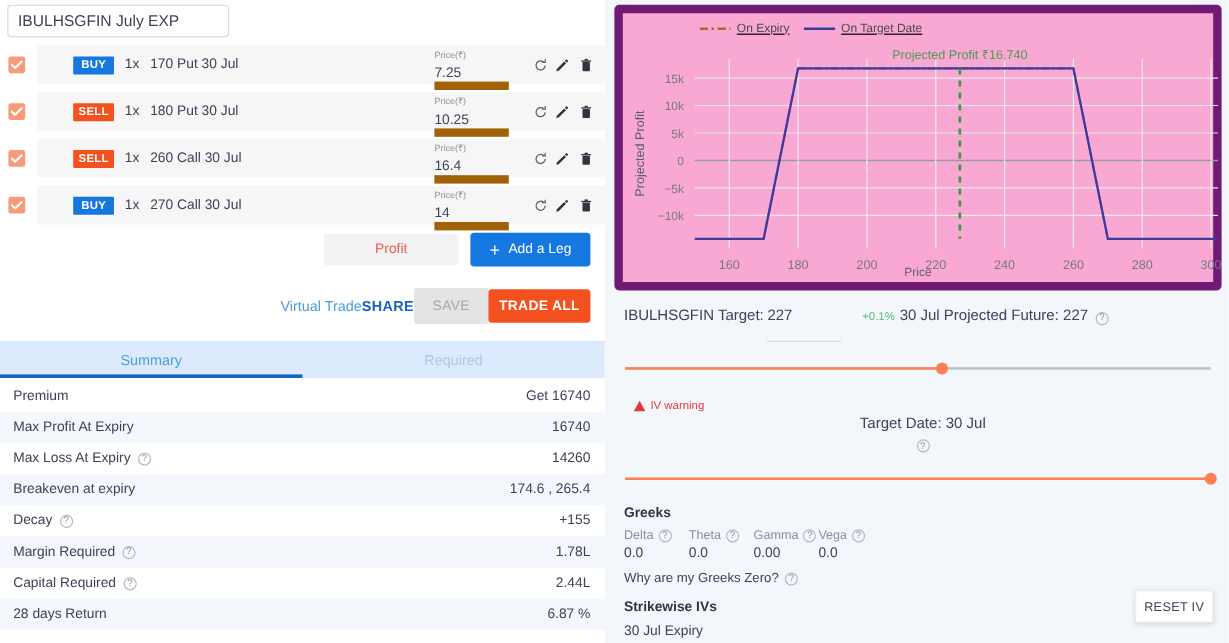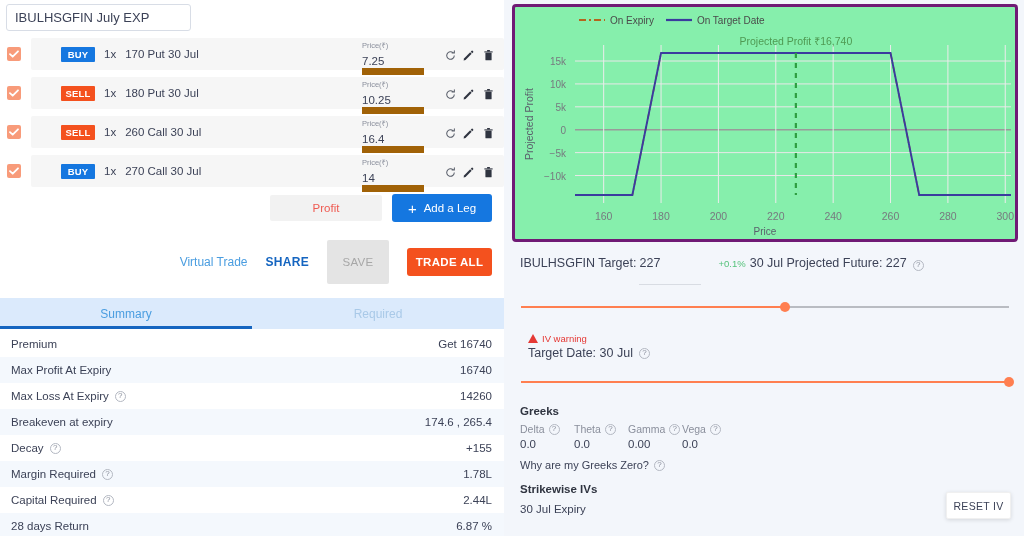--- a/index.html
+++ b/index.html
@@ -77,26 +77,26 @@
   .addleg-btn {
     width: 100px; height: 28px; background: #1577e0; border: none;
     color: #fff; font-size: 11.5px; border-radius: 3px; cursor: pointer;
     display: flex; align-items: center; justify-content: center; gap: 7px;
     font-family: "Liberation Sans", sans-serif;
   }
   .addleg-plus { font-size: 15px; line-height: 1; font-weight: 400; }
 
   .cta-row {
     display: flex; justify-content: flex-end; align-items: center;
-    gap: 18px; padding-right: 12px; margin-top: 18px;
+    gap: 0; padding-right: 12px; margin-top: 18px;
   }
   .vtrade { color: #4a9de0; font-size: 12px; cursor: pointer; }
   .share { color: #1565c0; font-size: 12px; font-weight: bold; letter-spacing: .3px; cursor: pointer; }
   .save-btn {
-    width: 62px; height: 44px; background: #e4e4e4; border: none;
+    width: 62px; height: 30px; background: #e4e4e4; border: none;
     color: #a7a7a7; font-size: 11.5px; letter-spacing: .3px; border-radius: 2px;
     cursor: pointer; font-family: "Liberation Sans", sans-serif;
   }
   .tradeall-btn {
     width: 85px; height: 28px; background: #f4511e; border: none;
     color: #fff; font-size: 11.5px; font-weight: bold; letter-spacing: .3px;
     border-radius: 3px; cursor: pointer; font-family: "Liberation Sans", sans-serif;
   }
 
   .tabs {
@@ -126,22 +126,22 @@
     width: 11px; height: 11px; border: 1px solid #b3b8c2; border-radius: 50%;
     font-size: 8px; color: #8a8f9c; line-height: 1; cursor: pointer;
   }
 
   
   .right {
     width: 520px; height: 536px; background: #f3f6fb;
     padding: 4px 6px 0 8px; position: relative;
   }
   .chart-card {
-    background: #86efac; border-radius: 4px; border: 3px solid #701a75;
-    height: 238px; position: relative; padding: 4px 8px 0 4px;
+    background: #f9a8d4; border-radius: 4px; border: 7px solid #701a75;
+    height: 238px; position: relative; padding: 4px 8px 0 4px; text-decoration: underline;
   }
   .legend {
     display: flex; align-items: center; gap: 12px;
     padding-left: 60px; height: 18px; font-size: 10px; color: #4a4a4a;
   }
   .lg { display: flex; align-items: center; gap: 5px; }
   .chart-svg { display: block; }
   .axis-title-x {
     position: absolute; left: 0; right: 0; bottom: 2px;
     text-align: center; font-size: 10px; color: #5a5f6b;
@@ -166,21 +166,21 @@
     position: absolute; top: 1px; width: 10px; height: 10px; border-radius: 50%;
     background: #ff7f50; margin-left: -5px;
   }
 
   .ivwarn {
     display: flex; align-items: center; gap: 4px;
     margin: 20px 0 0 8px; font-size: 9.5px; color: #e53935;
   }
   .targetdate {
     display: flex; align-items: center; gap: 6px;
-    margin: 2px 0 0 8px; font-size: 12.5px; color: #3c4257;
+    margin: 2px 0 0 8px; font-size: 12.5px; color: #3c4257; flex-direction: column;
   }
   .days-expiry { font-size: 10.5px; color: #9aa0ab; margin: 7px 0 0 8px; }
 
   .greeks-h { font-size: 11.5px; font-weight: bold; color: #2f3440; margin: 17px 0 0 8px; }
   .greeks-grid { display: flex; margin: 6px 0 0 8px; }
   .gcol { width: 54px; }
   .gname { display: flex; align-items: center; gap: 4px; font-size: 10.5px; color: #8a8f9c; }
   .gval { font-size: 11.5px; color: #3c4257; margin-top: 3px; }
   .why-link {
     display: flex; align-items: center; gap: 5px;

